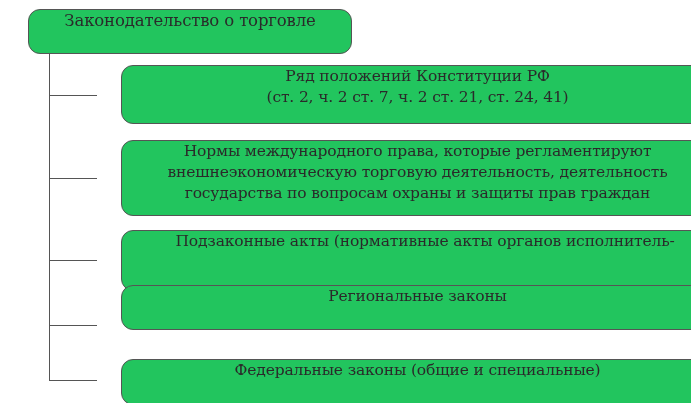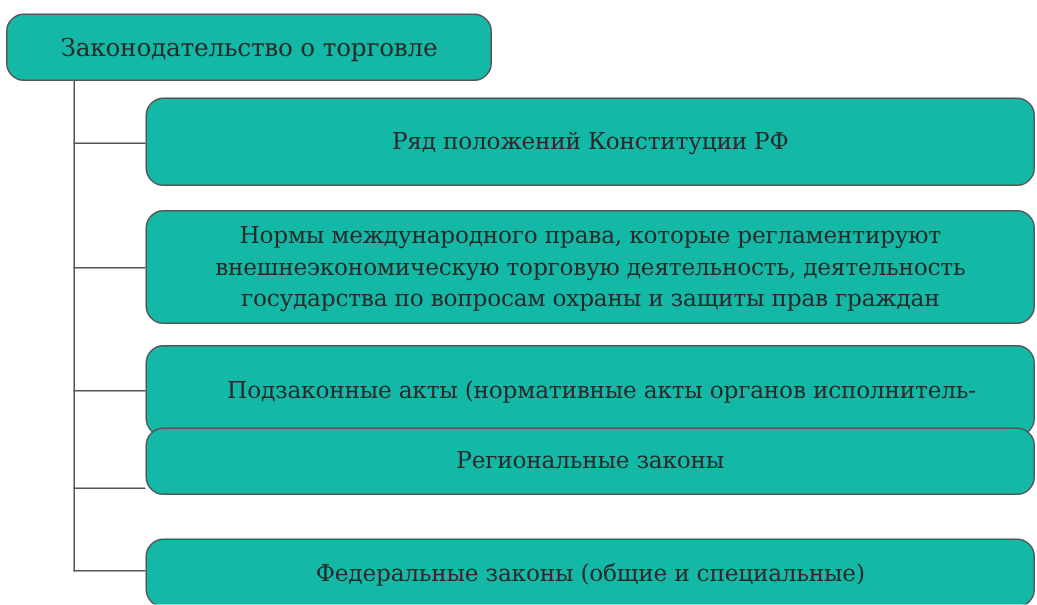--- a/index.html
+++ b/index.html
@@ -13,29 +13,30 @@
       position: relative;
       overflow: hidden;
       font-family: "DejaVu Serif", "Liberation Serif", serif;
       color: #2a2a2a;
     }
     .box {
       position: absolute;
       box-sizing: border-box;
       border: 1.3px solid #555555;
       border-radius: 12px;
-      background: #14b8a6;
+      background: #22c55e;
       display: flex;
-      align-items: center;
+      align-items: flex-start;
       justify-content: center;
       text-align: center;
       font-size: 15.5px;
       line-height: 21px;
       letter-spacing: -0.15px;
       padding: 0 10px;
+      margin-left: 24px;
     }
     .box .line { display: block; white-space: nowrap; }
     .root {
       left: 4px; top: 9px; width: 324px; height: 45px;
       font-size: 16.5px;
     }
     .child { left: 97px; width: 593px; }
     .c1 { top: 65px; height: 59px; }
     .c2 { top: 140px; height: 76px; }
     .c3 { top: 230px; height: 61px; padding-left: 25px; }
@@ -64,20 +65,21 @@
 <div class="connector branch b4"></div>
 <div class="connector branch b5"></div>
 
 <div class="box root">
   <span class="line">Законодательство о торговле</span>
 </div>
 
 <div class="box child c1">
   <div>
     <span class="line">Ряд положений Конституции РФ</span>
+    <span class="line">(ст. 2, ч. 2 ст. 7, ч. 2 ст. 21, ст. 24, 41)</span>
   </div>
 </div>
 
 <div class="box child c2">
   <div>
     <span class="line">Нормы международного права, которые регламентируют</span>
     <span class="line">внешнеэкономическую торговую деятельность, деятельность</span>
     <span class="line">государства по вопросам охраны и защиты прав граждан</span>
   </div>
 </div>

